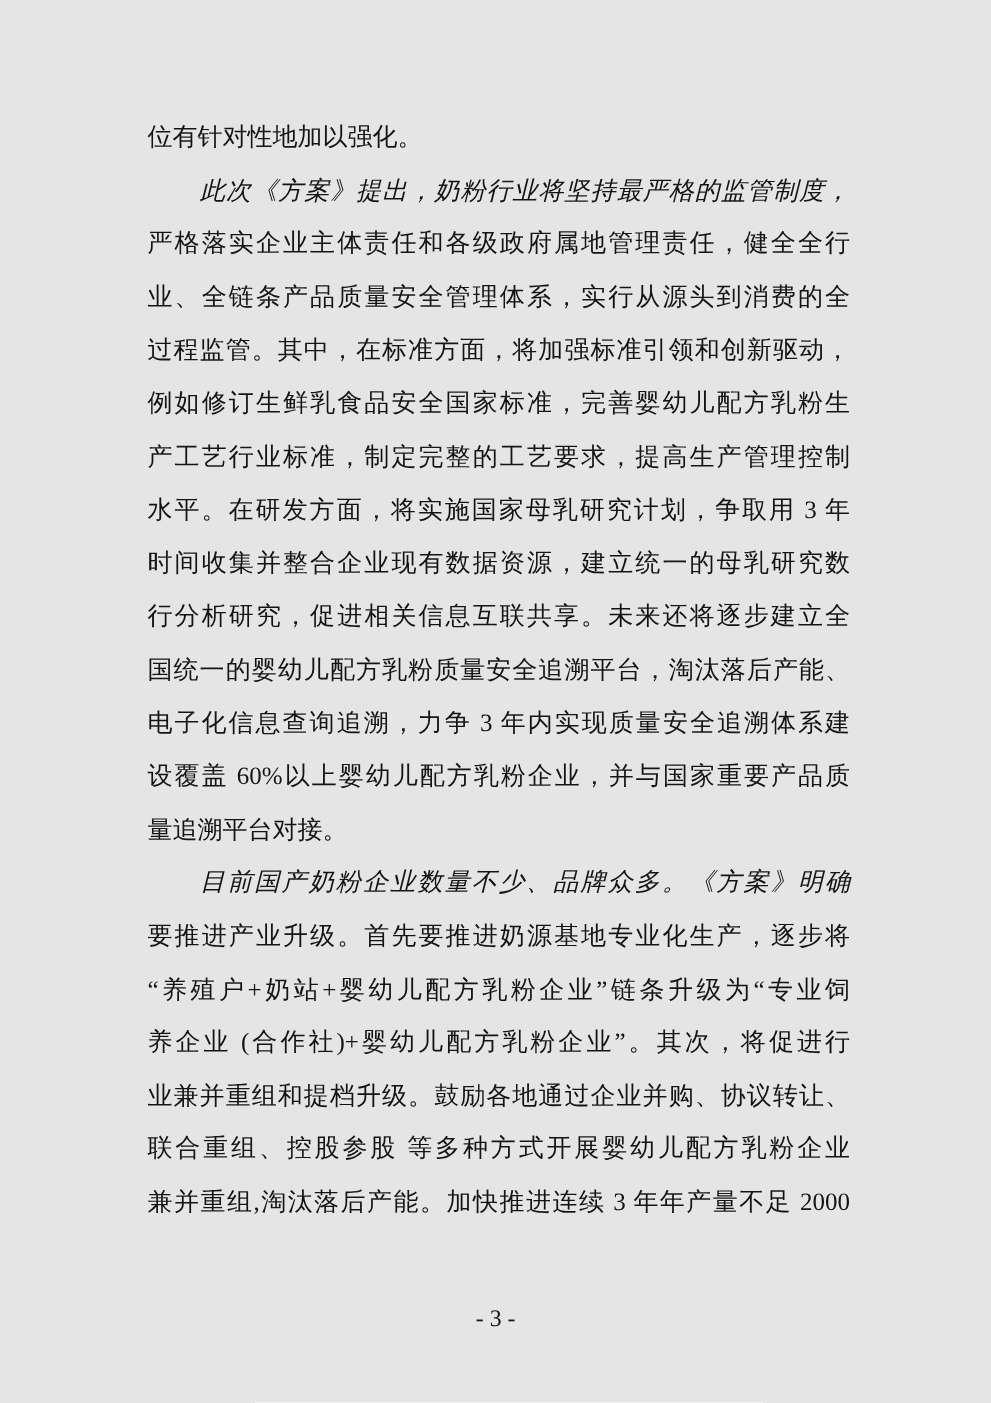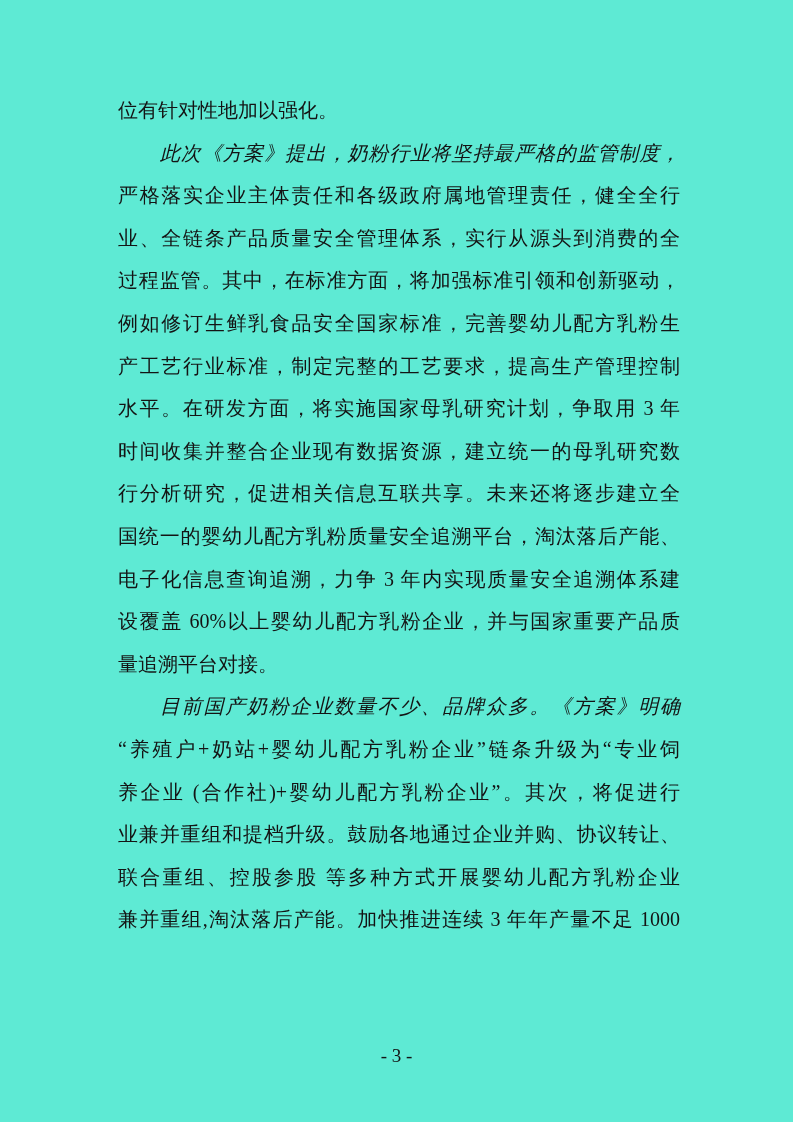--- a/index.html
+++ b/index.html
@@ -4,21 +4,21 @@
 <style>
   html, body {
     margin: 0;
     padding: 0;
     background: #ffffff;
   }
   .page {
     position: relative;
     width: 793px;
     height: 1122px;
-    background: #5eead4;
+    background: #e5e5e5;
     overflow: hidden;
     font-family: "Liberation Serif", "DejaVu Serif", serif;
     color: #141414;
   }
   .textblock {
     position: absolute;
     left: 118px;
     top: 89px;
     width: 562px;
     font-size: 20px;
@@ -64,20 +64,21 @@
     <div class="line">例如修订生鲜乳食品安全国家标准，完善婴幼儿配方乳粉生</div>
     <div class="line">产工艺行业标准，制定完整的工艺要求，提高生产管理控制</div>
     <div class="line">水平。在研发方面，将实施国家母乳研究计划，争取用 3 年</div>
     <div class="line">时间收集并整合企业现有数据资源，建立统一的母乳研究数</div>
     <div class="line">行分析研究，促进相关信息互联共享。未来还将逐步建立全</div>
     <div class="line">国统一的婴幼儿配方乳粉质量安全追溯平台，淘汰落后产能、</div>
     <div class="line">电子化信息查询追溯，力争 3 年内实现质量安全追溯体系建</div>
     <div class="line">设覆盖 60%以上婴幼儿配方乳粉企业，并与国家重要产品质</div>
     <div class="line short">量追溯平台对接。</div>
     <div class="line indent">目前国产奶粉企业数量不少、品牌众多。《方案》明确</div>
+    <div class="line">要推进产业升级。首先要推进奶源基地专业化生产，逐步将</div>
     <div class="line">“养殖户+奶站+婴幼儿配方乳粉企业”链条升级为“专业饲</div>
     <div class="line">养企业 (合作社)+婴幼儿配方乳粉企业”。其次，将促进行</div>
     <div class="line">业兼并重组和提档升级。鼓励各地通过企业并购、协议转让、</div>
     <div class="line">联合重组、控股参股 等多种方式开展婴幼儿配方乳粉企业</div>
-    <div class="line">兼并重组,淘汰落后产能。加快推进连续 3 年年产量不足 1000</div>
+    <div class="line">兼并重组,淘汰落后产能。加快推进连续 3 年年产量不足 2000</div>
   </div>
   <div class="footer">- 3 -</div>
 </div>
 
 </body></html>

